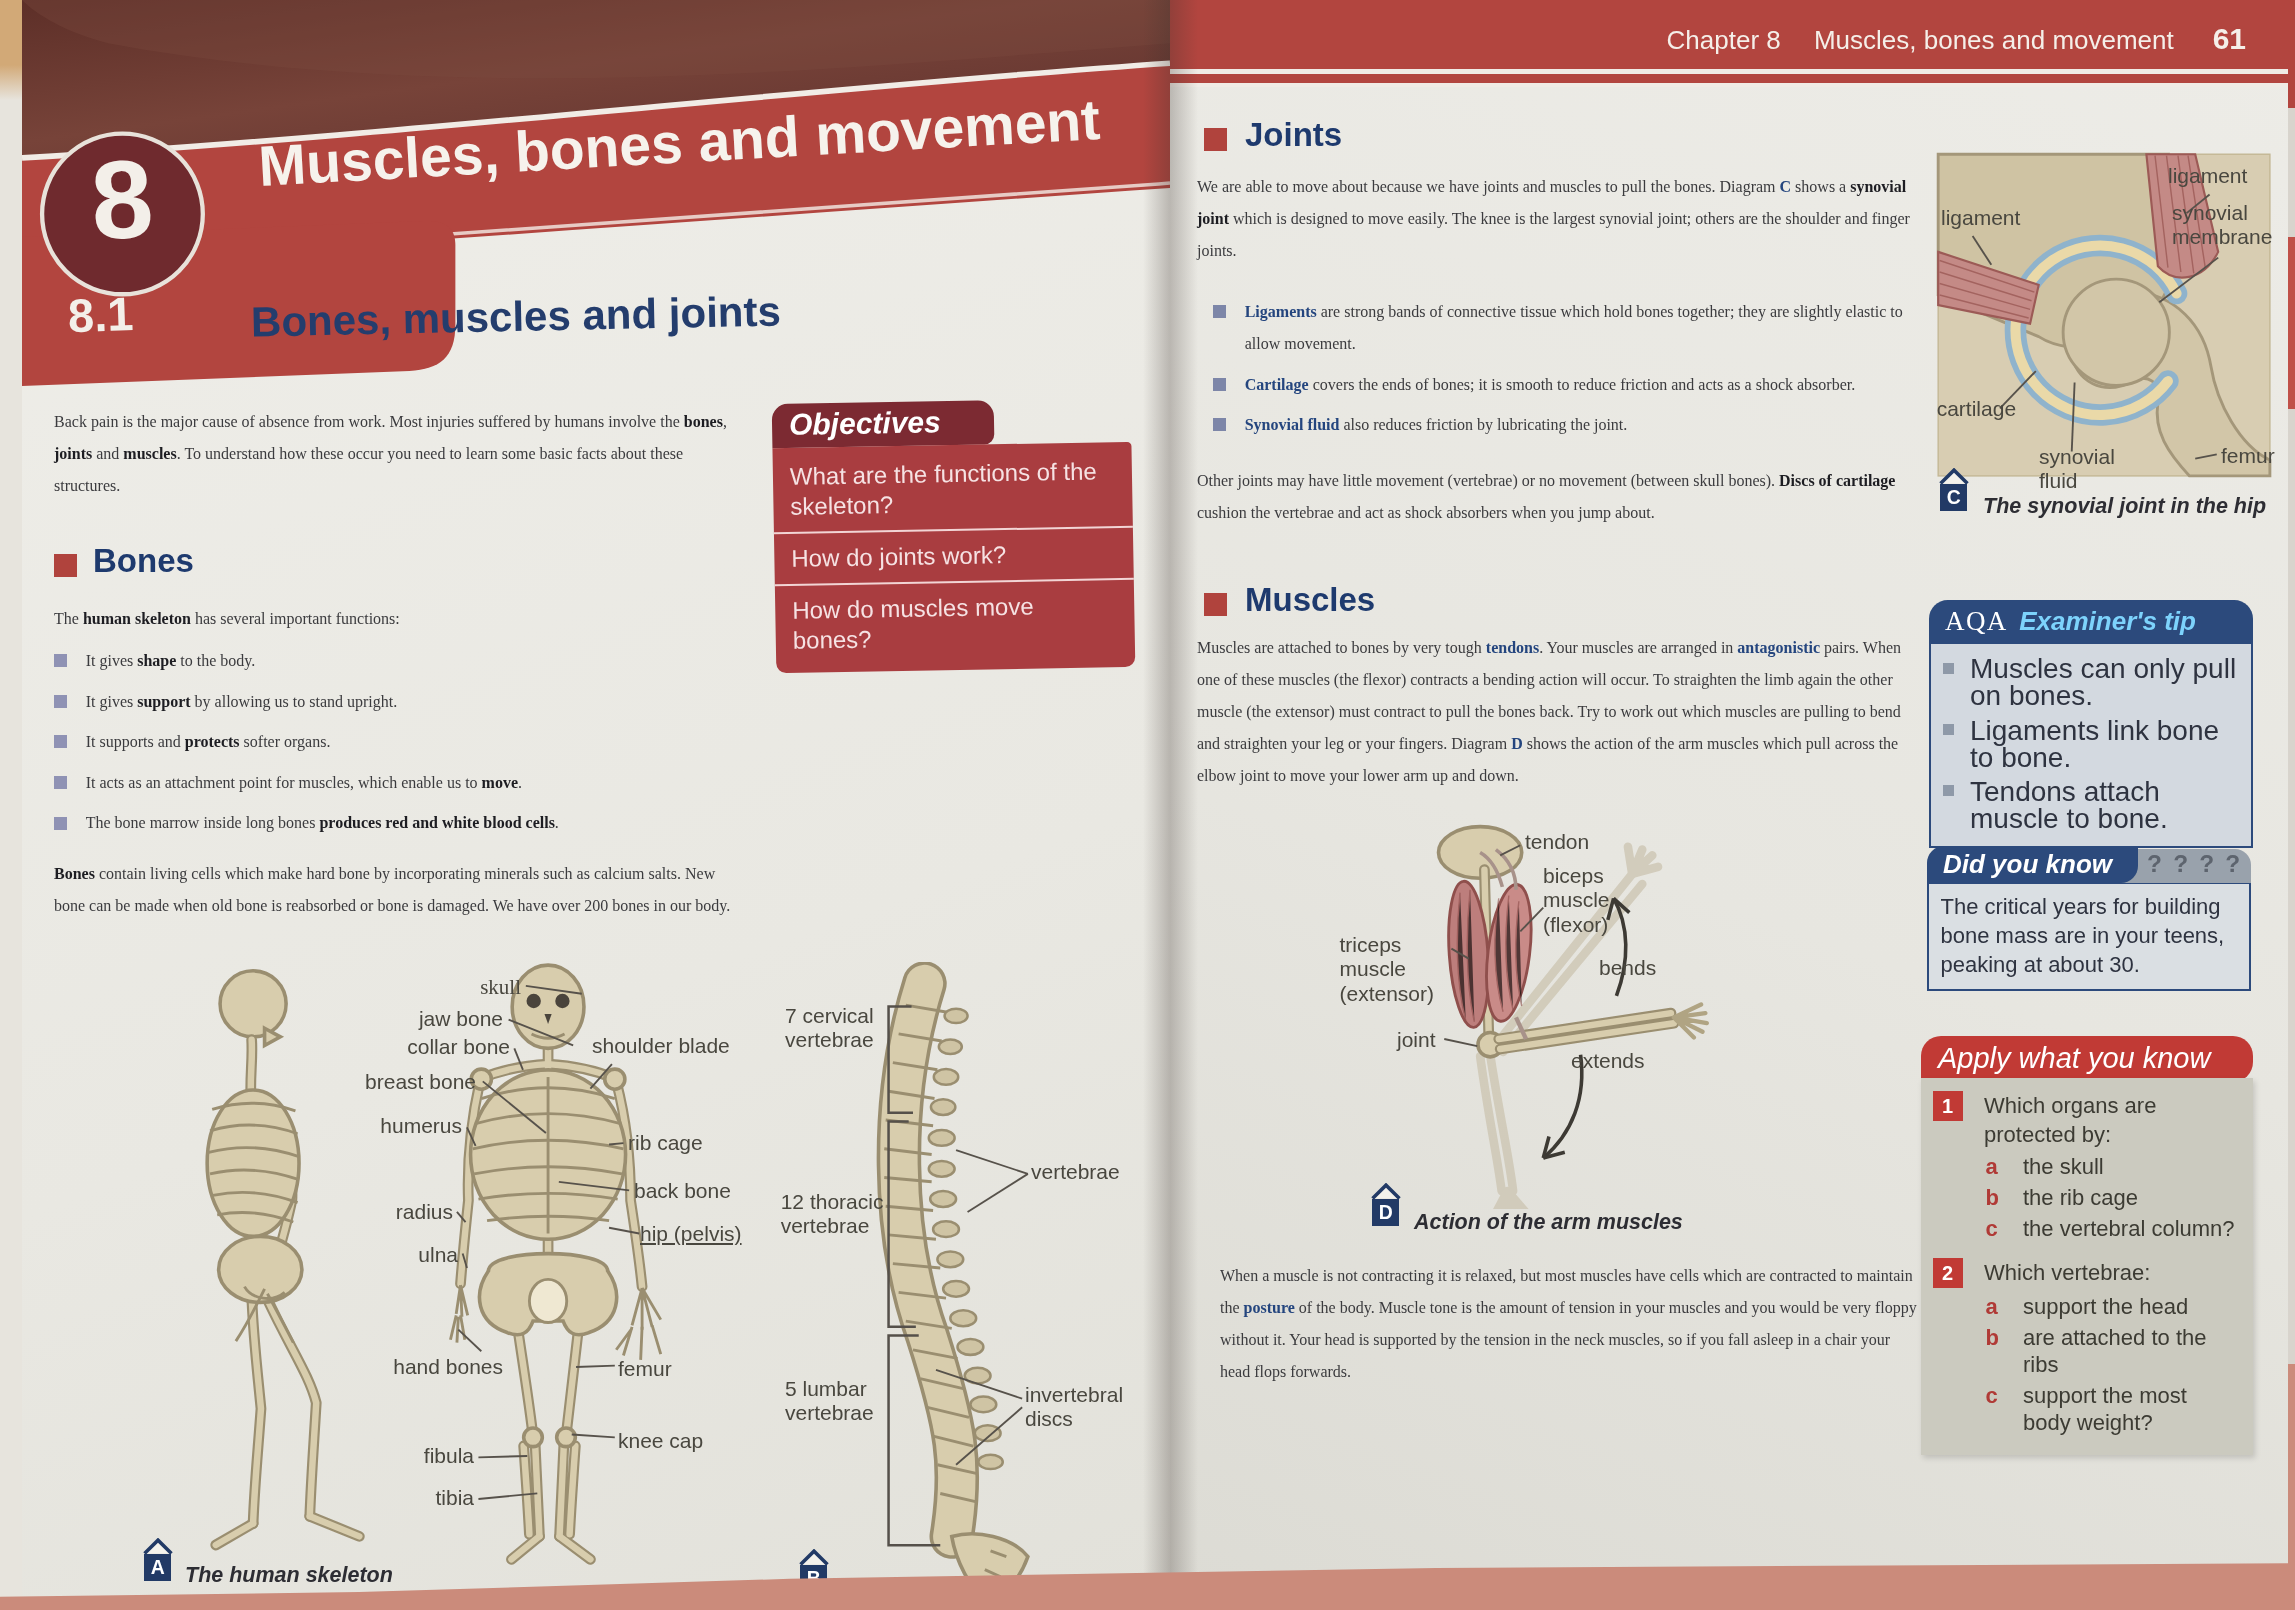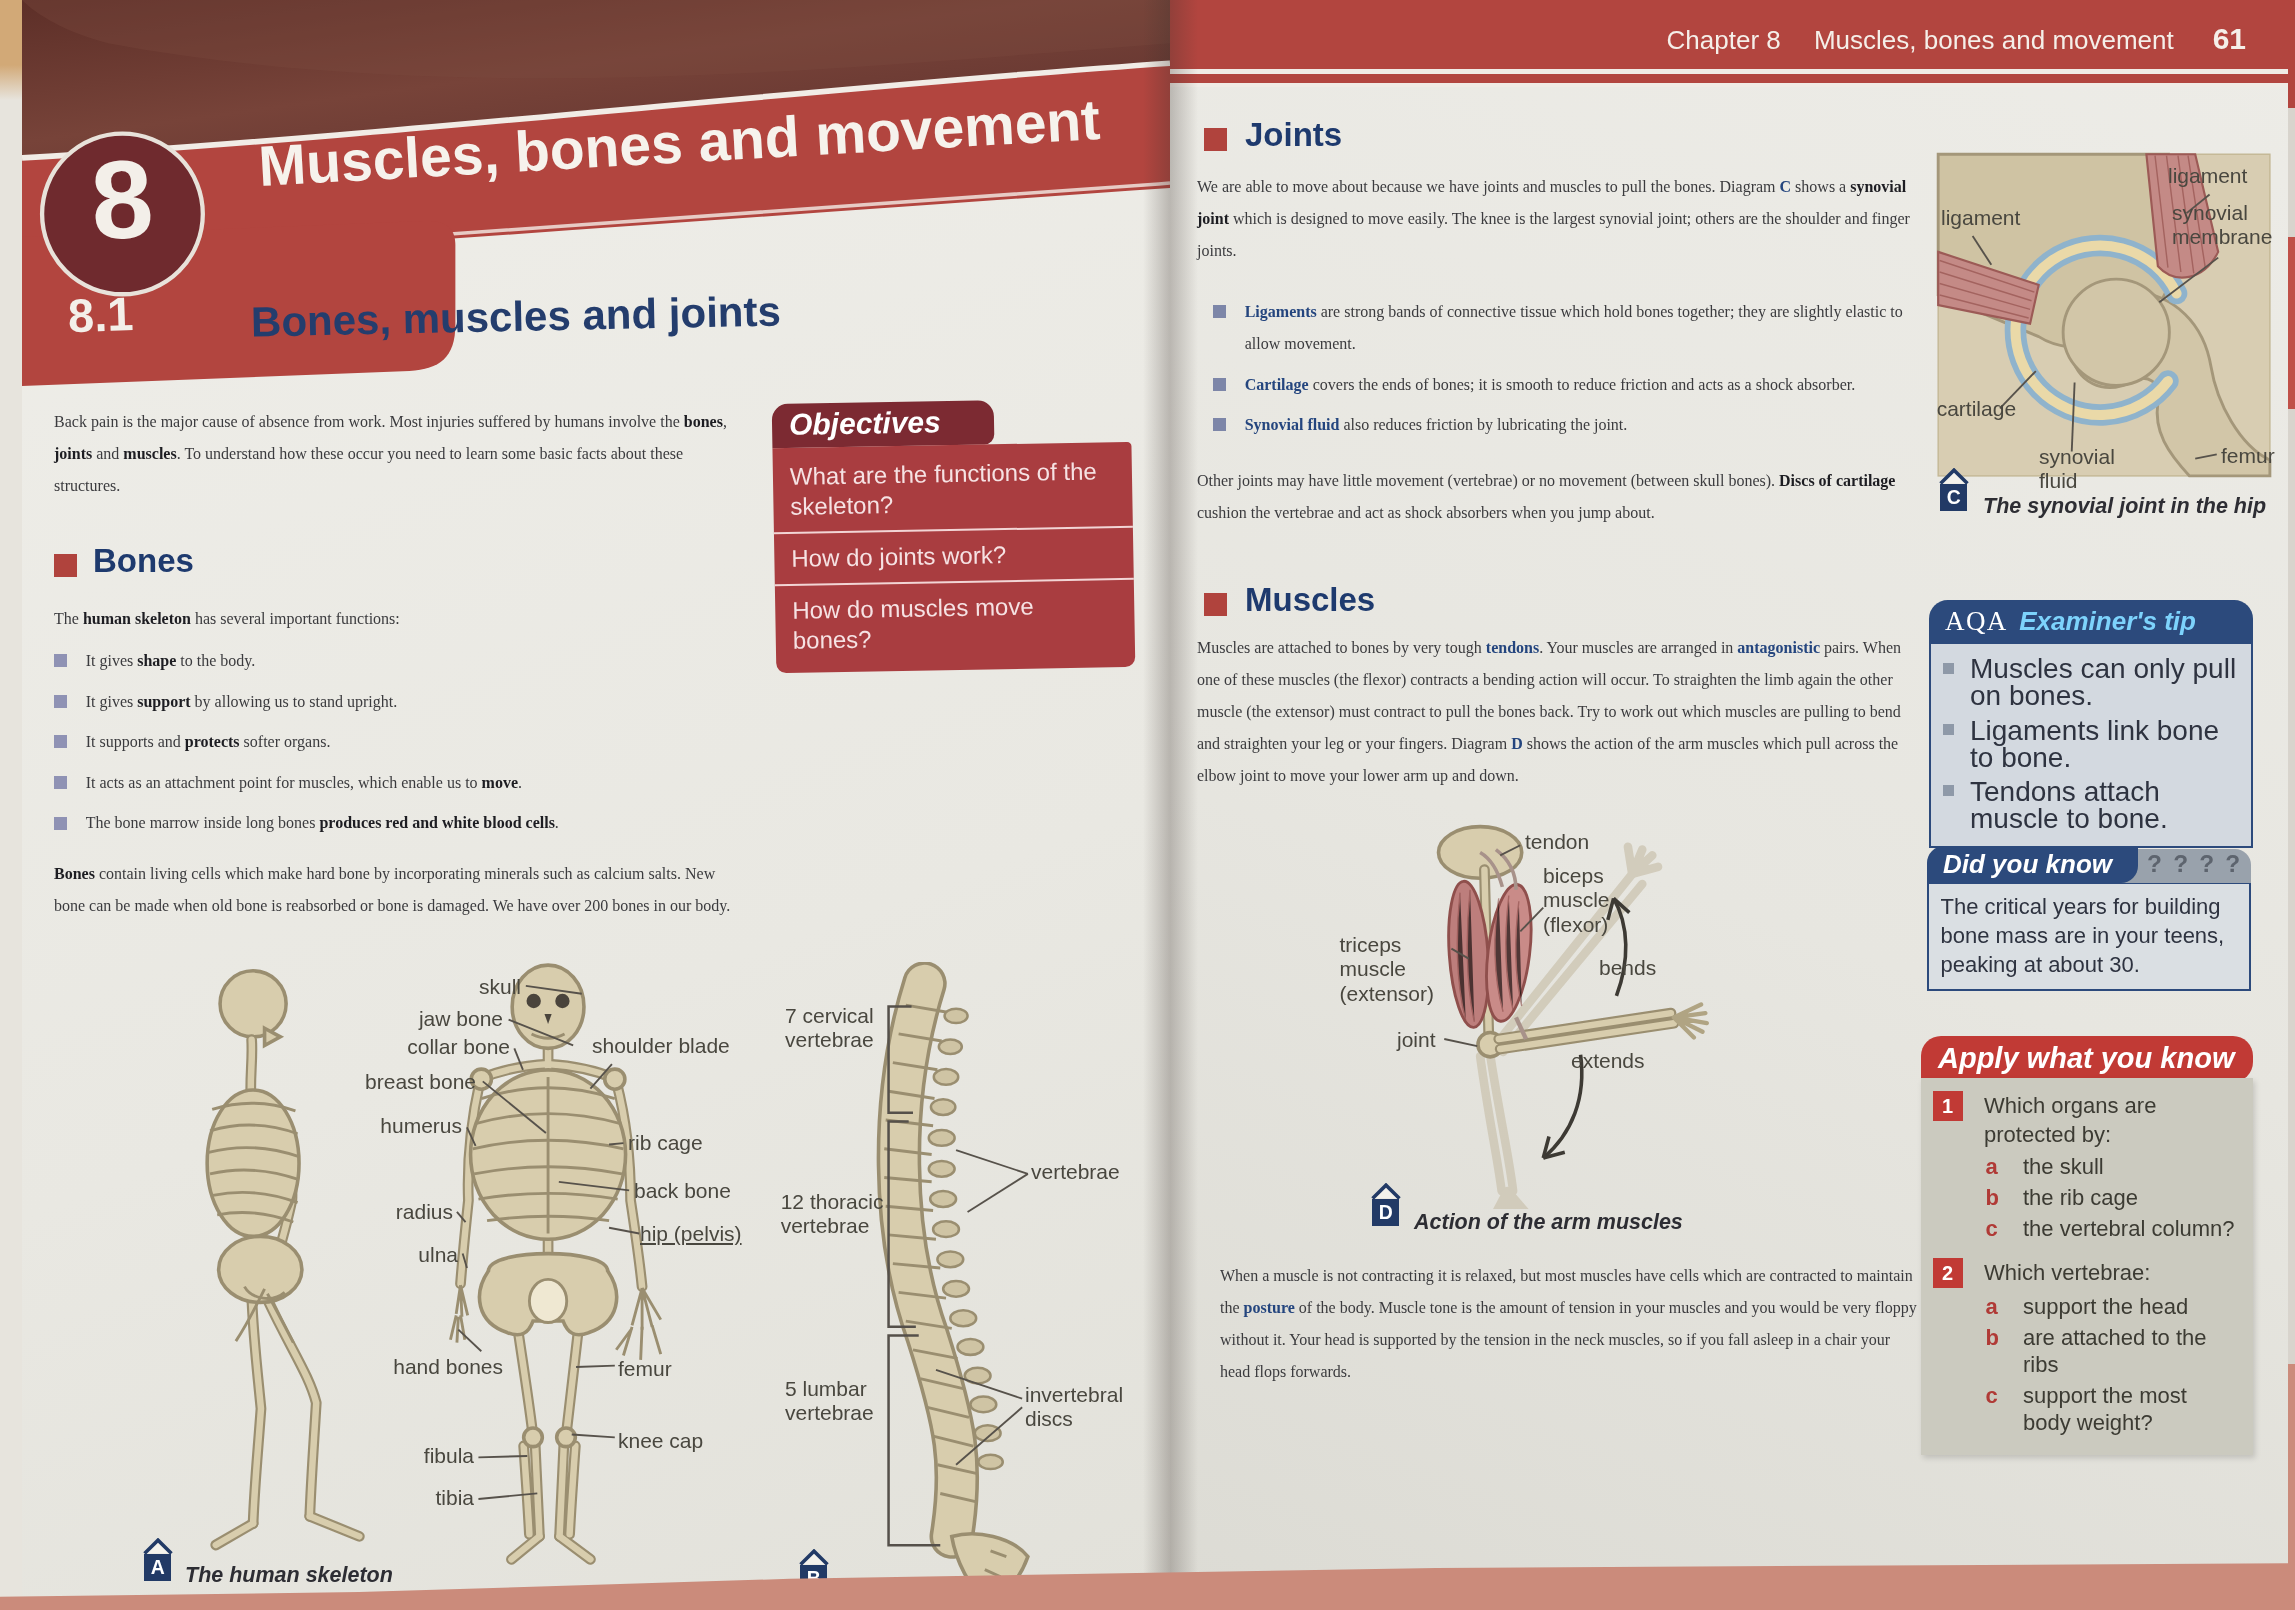--- a/index.html
+++ b/index.html
@@ -172,21 +172,21 @@
         <line x1="466" y1="748" x2="548" y2="740"></line>
         <line x1="652" y1="142" x2="622" y2="176"></line>
         <line x1="668" y1="252" x2="648" y2="254"></line>
         <line x1="676" y1="318" x2="578" y2="306"></line>
         <line x1="690" y1="378" x2="648" y2="370"></line>
         <line x1="656" y1="562" x2="602" y2="564"></line>
         <line x1="656" y1="662" x2="596" y2="658"></line>
       </g>
     </svg>
     
-    <div class="abs lbl" style="left:230px;top:13px;width:147px;text-align:right;">skull</div>
+    <div class="abs lbl" style="left:230px;top:13px;width:147px;text-align:right;font-family:Liberation Serif, serif;">skull</div>
     <div class="abs lbl" style="left:212px;top:45px;width:147px;text-align:right;">jaw bone</div>
     <div class="abs lbl" style="left:219px;top:73px;width:147px;text-align:right;">collar bone</div>
     <div class="abs lbl" style="left:185px;top:108px;width:147px;text-align:right;">breast bone</div>
     <div class="abs lbl" style="left:171px;top:152px;width:147px;text-align:right;">humerus</div>
     <div class="abs lbl" style="left:162px;top:238px;width:147px;text-align:right;">radius</div>
     <div class="abs lbl" style="left:167px;top:281px;width:147px;text-align:right;">ulna</div>
     <div class="abs lbl" style="left:208px;top:393px;width:151px;text-align:right;">hand bones</div>
     <div class="abs lbl" style="left:183px;top:482px;width:147px;text-align:right;">fibula</div>
     <div class="abs lbl" style="left:183px;top:524px;width:147px;text-align:right;">tibia</div>
     
@@ -436,21 +436,21 @@
       </div>
     </div>
     <div style="background:#dadfe3;border:2.9px solid #2c4a7c;border-top:2.9px solid #2c4a7c;margin-top:-1.4px;padding:8.6px 13px 10px 11.5px;
                 font-size:22px;line-height:29px;color:#2e3340;">
       <span>The critical years for building bone mass are in your teens, peaking at about 30.</span>
     </div>
   </div>
 
   <div class="abs" style="left:1921px;top:1036px;width:332px;">
     <div style="background:#c13a35;border-radius:20px 20px 20px 0;padding:5.7px 14.4px 7.2px 17px;width:301px;">
-      <span style="font-style:italic;font-weight:700;font-size:29px;color:#fff;">Apply what you know</span>
+      <span style="font-style:italic;font-weight:400;font-size:29px;color:#fff;">Apply what you know</span>
     </div>
     <div style="background:#cbcabf;margin-top:-4.3px;padding:13px 11.5px 14.4px 11.5px;box-shadow:2.2px 2.9px 5.7px rgba(0,0,0,0.15);">
       <div style="display:flex;gap:21.5px;">
         <span class="qnum">1</span>
         <span class="qtext" style="max-width:237px;">Which organs are protected by:</span>
       </div>
       <div class="qopt">
           <span class="lt">a</span>
           <span>the skull</span>
         </div>

